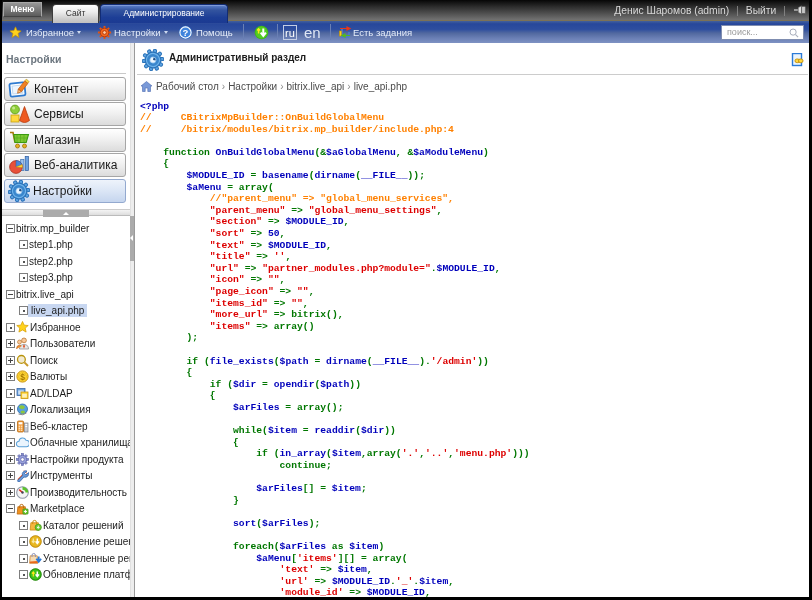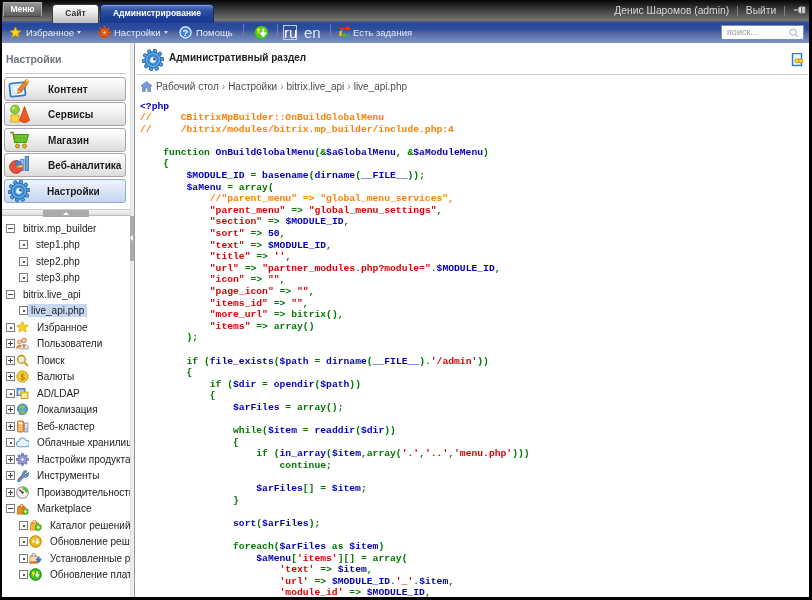--- a/index.html
+++ b/index.html
@@ -5,59 +5,59 @@
 *{margin:0;padding:0;box-sizing:border-box}
 html,body{width:812px;height:600px;overflow:hidden}
 body{font-family:"Liberation Sans",sans-serif;background:#fff;position:relative}
 
 #bL{position:absolute;left:0;top:0;width:2px;height:600px;background:#000;z-index:50}
 #bR{position:absolute;right:0;top:0;width:3px;height:600px;background:#000;z-index:50}
 #bB{position:absolute;left:0;bottom:0;width:812px;height:3px;background:#000;z-index:50}
 
 #topbar{position:absolute;left:0;top:0;width:812px;height:21px;background:linear-gradient(#060606,#2e2e2e 35%,#6f6f6f 97%);border-bottom:1px solid #7b7157}
 #menubtn{position:absolute;left:3px;top:2px;width:39px;height:15px;border-radius:0;background:linear-gradient(#979797,#5c5c5c);border:1px solid #a8a8a8;border-bottom-color:#444;color:#fff;font-size:8.5px;font-weight:bold;text-align:center;line-height:13px}
-.tab{position:absolute;top:4px;height:18.5px;border-radius:4px 4px 0 0;font-size:8.5px;font-weight:bold;text-align:center;line-height:16px;z-index:5}
+.tab{position:absolute;top:4px;height:18.5px;border-radius:4px 4px 0 0;font-size:8.5px;font-weight:normal;text-align:center;line-height:16px;z-index:5}
 #tabsite{left:52px;width:47px;background:linear-gradient(#ffffff,#ececec 40%,#cbcbcb 80%,#c0c0c0);border:1px solid #3c3c3c;border-bottom:none;color:#333}
-#tabadmin{left:100px;width:114px;background:linear-gradient(#5e82cc 0%,#33549f 28%,#1d3e96 70%,#1b3a92 100%);border:1px solid #122c74;border-bottom:none;color:#fff;box-shadow:inset 0 1px 0 #7e9ad8}
+#tabadmin{left:100px;width:128px;background:linear-gradient(#5e82cc 0%,#33549f 28%,#1d3e96 70%,#1b3a92 100%);border:1px solid #122c74;border-bottom:none;color:#fff;box-shadow:inset 0 1px 0 #7e9ad8}
 #topright{position:absolute;right:5px;top:0;height:20px;display:flex;align-items:center;font-size:10.3px;color:#d8d8d8}
 #topright .sp{color:#8a8a8a;margin:0 7px}
 
 #toolbar{position:absolute;left:0;top:21px;width:812px;height:22px;background:linear-gradient(#44619c 0%,#27479b 13%,#2e4e9f 38%,#51689f 55%,#6a7fb5 78%,#7e92c3 100%)}
 .tbi{position:absolute;top:0;height:22px;display:flex;align-items:center;font-size:9.5px;color:#e6edfa}
 .tsep{position:absolute;top:3px;height:16px;width:1px;background:#1e3a7e;border-right:1px solid #6a80b4}
 .dar{display:inline-block;width:0;height:0;border-left:2.5px solid transparent;border-right:2.5px solid transparent;border-top:3.5px solid #cdd9ef;margin-left:3px}
-#ru{position:absolute;left:283px;top:4px;width:14px;height:15px;border:1px solid #c3cde4;font-size:15px;color:#fff;text-align:center;line-height:14px}
+#ru{position:absolute;left:283px;top:4px;width:14px;height:15px;border:1px solid #c3cde4;font-size:11px;color:#fff;text-align:center;line-height:14px}
 #en{position:absolute;left:304px;top:4px;font-size:15px;color:#dfe6f4;line-height:15px}
 #search{position:absolute;left:721px;top:4px;width:83px;height:15px;background:#fff;border:1px solid #7f8db0;font-size:9px;color:#9a9a9a;line-height:13px;padding-left:5px}
 
 #content{position:absolute;left:2px;top:43px;width:807px;height:554px;background:#fff}
 #sidebar{position:absolute;left:0;top:0;width:128px;height:554px;background:#fff;overflow:hidden}
 #vtrack{position:absolute;left:128px;top:0;width:4px;height:554px;background:#ededed;border-left:1px solid #e0e0e0}
 #vthumb{position:absolute;left:128px;top:173px;width:4px;height:45px;background:#ababab}
 #vthumb:after{content:"";position:absolute;left:0px;top:19px;width:0;height:0;border-top:3px solid transparent;border-bottom:3px solid transparent;border-right:3px solid #fff}
 #vborder{position:absolute;left:132px;top:0;width:1px;height:554px;background:#9a9a9a}
 #sbtitle{position:absolute;left:4px;top:10px;font-size:10.5px;font-weight:bold;color:#6d7780}
 #sbhr{position:absolute;left:2px;top:30px;width:122px;height:1px;background:#c9c9c9}
 .sbtn{position:absolute;left:2px;width:122px;height:24px;border:1px solid #a6a6a6;border-radius:3px;background:linear-gradient(#ffffff,#f1f1f1 45%,#dcdcdc);display:flex;align-items:center}
 .sbtn.sel{border-color:#93a9cf;background:linear-gradient(#eef3fb,#dde7f6 45%,#c5d5ee)}
-.sbtn .lab{font-size:10px;font-weight:bold;color:#1a1a1a;margin-left:17px}
+.sbtn .lab{font-size:12px;font-weight:normal;color:#1a1a1a;margin-left:3px}
 .sbtn svg{margin-left:3px}
 #hsplit{position:absolute;left:0;top:166px;width:128px;height:7px;background:linear-gradient(#f4f4f4,#ddd);border-top:1px solid #ccc;border-bottom:1px solid #bbb}
 #hthumb{position:absolute;left:41px;top:0px;width:46px;height:7px;background:#ababab}
 #hthumb:after{content:"";position:absolute;left:20px;top:2px;width:0;height:0;border-left:3px solid transparent;border-right:3px solid transparent;border-bottom:3px solid #fff}
 
 #tree{position:absolute;left:0;top:176px;width:128px;height:378px;overflow:hidden}
 .trow{position:absolute;height:16px;white-space:nowrap;font-size:10px;color:#1c1c1c;display:flex;align-items:center}
 .tbox{display:inline-block;width:9px;height:9px;border:1px solid #7e7e7e;background:#fff;position:relative;flex:none;box-sizing:border-box}
 .tbox.m:after{content:"";position:absolute;left:1px;top:3px;width:5px;height:1px;background:#444}
 .tbox.p:before{content:"";position:absolute;left:3px;top:1px;width:1px;height:5px;background:#444}
 .tbox.p:after{content:"";position:absolute;left:1px;top:3px;width:5px;height:1px;background:#444}
 .tbox.d:after{content:"";position:absolute;left:3px;top:3px;width:2px;height:2px;background:#555}
 .trow .ti{margin-left:1px;flex:none;display:flex;align-items:center}
-.trow .tt{margin-left:8px}
+.trow .tt{margin-left:1px}
 .hl{background:#c8d7f1;padding:1px 3px;margin-left:0 !important}
 
 #main{position:absolute;left:133px;top:0;width:674px;height:554px;background:#fff;overflow:hidden}
 #mhead{position:absolute;left:7px;top:6px;width:650px;height:22px}
 #mtitle{position:absolute;left:34px;top:9px;font-size:10px;font-weight:bold;color:#1c1c1c}
 #mhr{position:absolute;left:2px;top:31px;width:671px;height:1px;background:#ccc}
 #crumbs{position:absolute;left:6px;top:36px;height:13px;font-size:10px;color:#4b4b4b;display:flex;align-items:flex-end;white-space:nowrap}
 #crumbs .csep{color:#8a8a8a;margin:0 3px;font-size:10px}
 #linkico{position:absolute;left:656px;top:10px}
 

